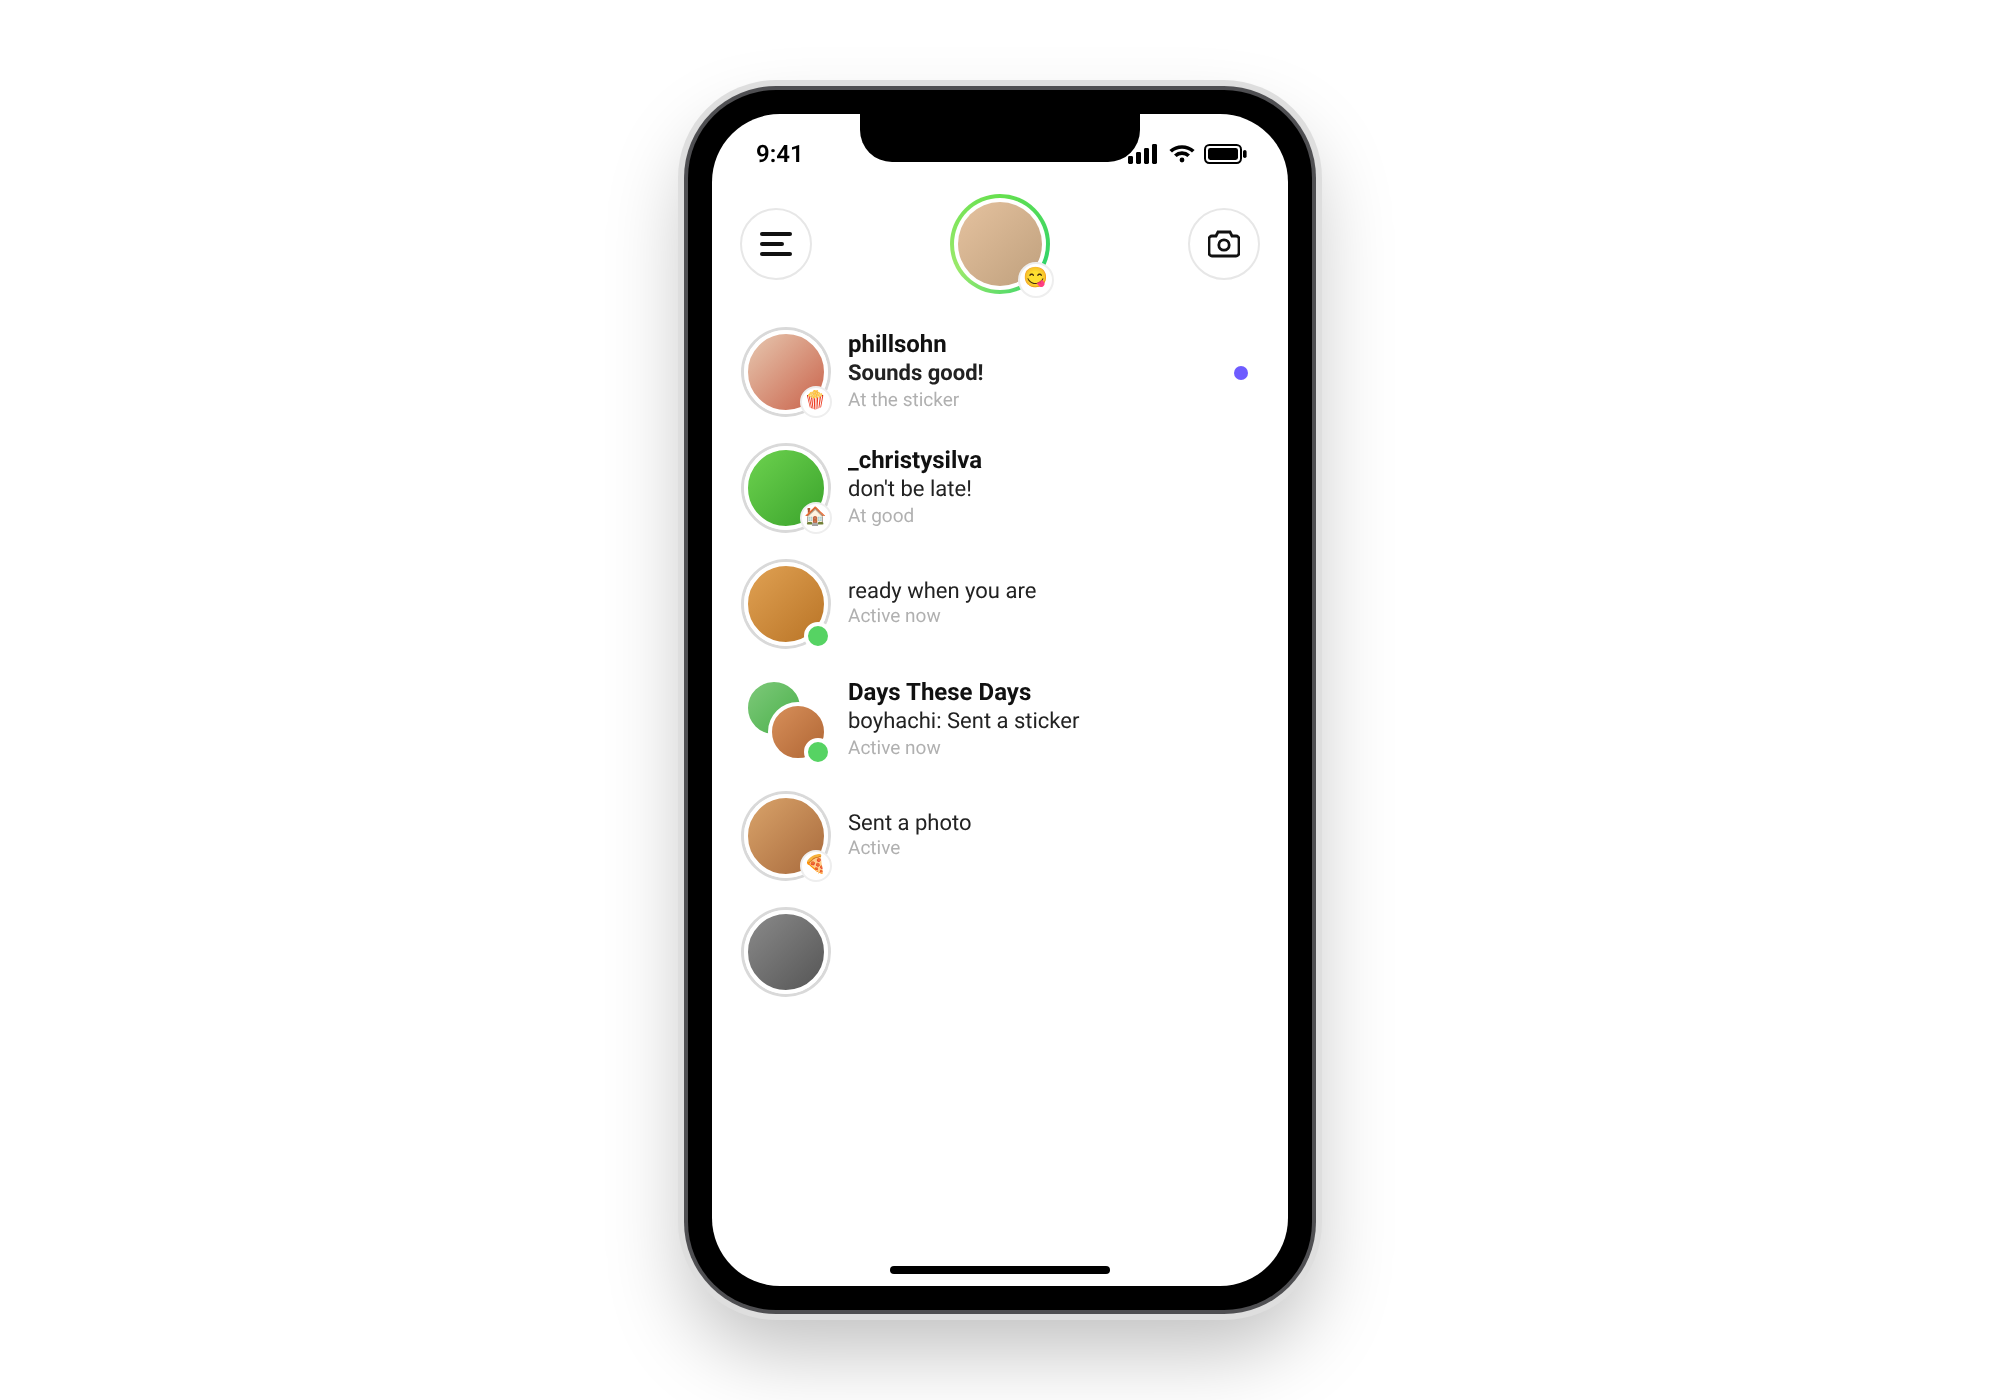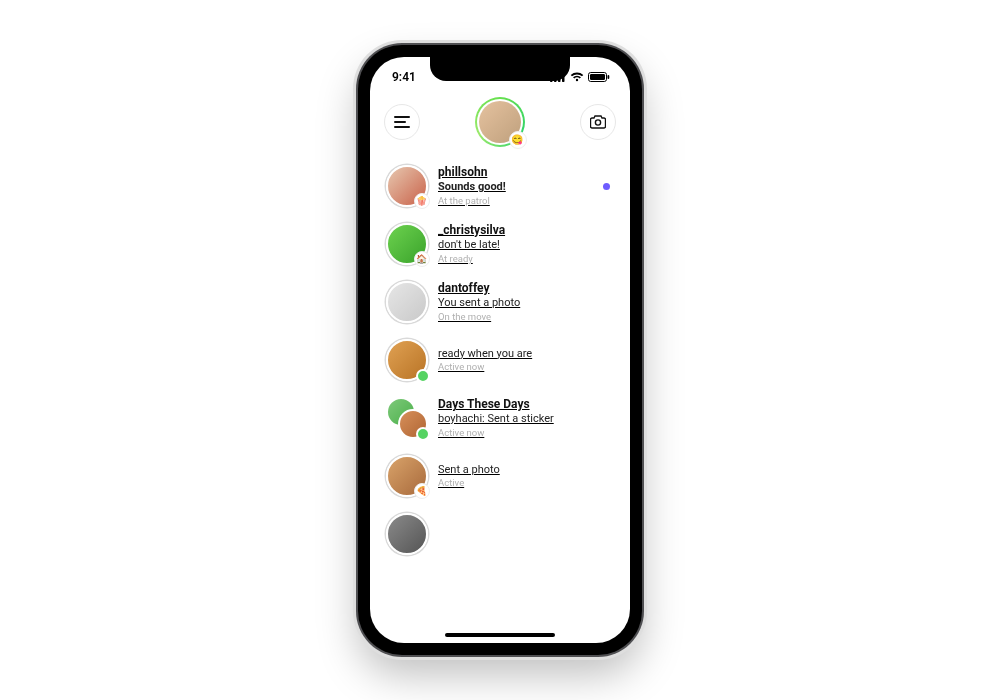--- a/index.html
+++ b/index.html
@@ -11,21 +11,21 @@
     font-family: -apple-system, BlinkMacSystemFont, "Segoe UI", Roboto, Helvetica, Arial, sans-serif;
     overflow: hidden;
   }
 
   
   .phone {
     position: absolute;
     left: 50%;
     top: 50%;
     transform: translate(-50%, -50%);
-    width: 284px;
+    width: 312px;
     height: 610px;
     border-radius: 44px;
     background: #000;
     box-shadow:
       0 0 0 2px #4f4f52,
       0 0 0 5px #dedede,
       0 20px 40px rgba(0,0,0,0.25);
     padding: 12px;
     box-sizing: border-box;
   }
@@ -182,21 +182,20 @@
     background: #fff;
     border: 1px solid #eee;
     font-size: 9px;
     line-height: 14px;
     text-align: center;
   }
   .badge.dot-green { background: #56d363; border: 2px solid #fff; width:10px; height:10px;}
   .col {
     flex: 1;
     min-width: 0;
-    text-decoration: underline;
   }
   .uname {
     font-size: 12px;
     font-weight: 700;
     color: #111;
     line-height: 1.25;
   }
   .msg {
     font-size: 11px;
     color: #222;
@@ -296,43 +295,33 @@
 
     <div class="list" id="thread-list">
         <div class="row">
           <div class="avatar-wrap">
             <div class="avatar ring g1"></div>
             <div class="badge">🍿</div>
           </div>
           <div class="col">
             <div class="uname">phillsohn</div>
             <div class="msg bold">Sounds good!</div>
-            <div class="sub">At the patrol</div>
+            <div class="sub">At the sticker</div>
           </div>
           <div class="unread-dot"></div>
         </div>
         <div class="row">
           <div class="avatar-wrap">
             <div class="avatar ring g2"></div>
             <div class="badge">🏠</div>
           </div>
           <div class="col">
             <div class="uname">_christysilva</div>
             <div class="msg">don't be late!</div>
-            <div class="sub">At ready</div>
-          </div>
-        </div>
-        <div class="row">
-          <div class="avatar-wrap">
-            <div class="avatar ring g3"></div>
-          </div>
-          <div class="col">
-            <div class="uname">dantoffey</div>
-            <div class="msg">You sent a photo</div>
-            <div class="sub">On the move</div>
+            <div class="sub">At good</div>
           </div>
         </div>
         <div class="row">
           <div class="avatar-wrap">
             <div class="avatar ring g4"></div>
             <div class="badge dot-green"></div>
           </div>
           <div class="col">
             <div class="msg">ready when you are</div>
             <div class="sub">Active now</div>

